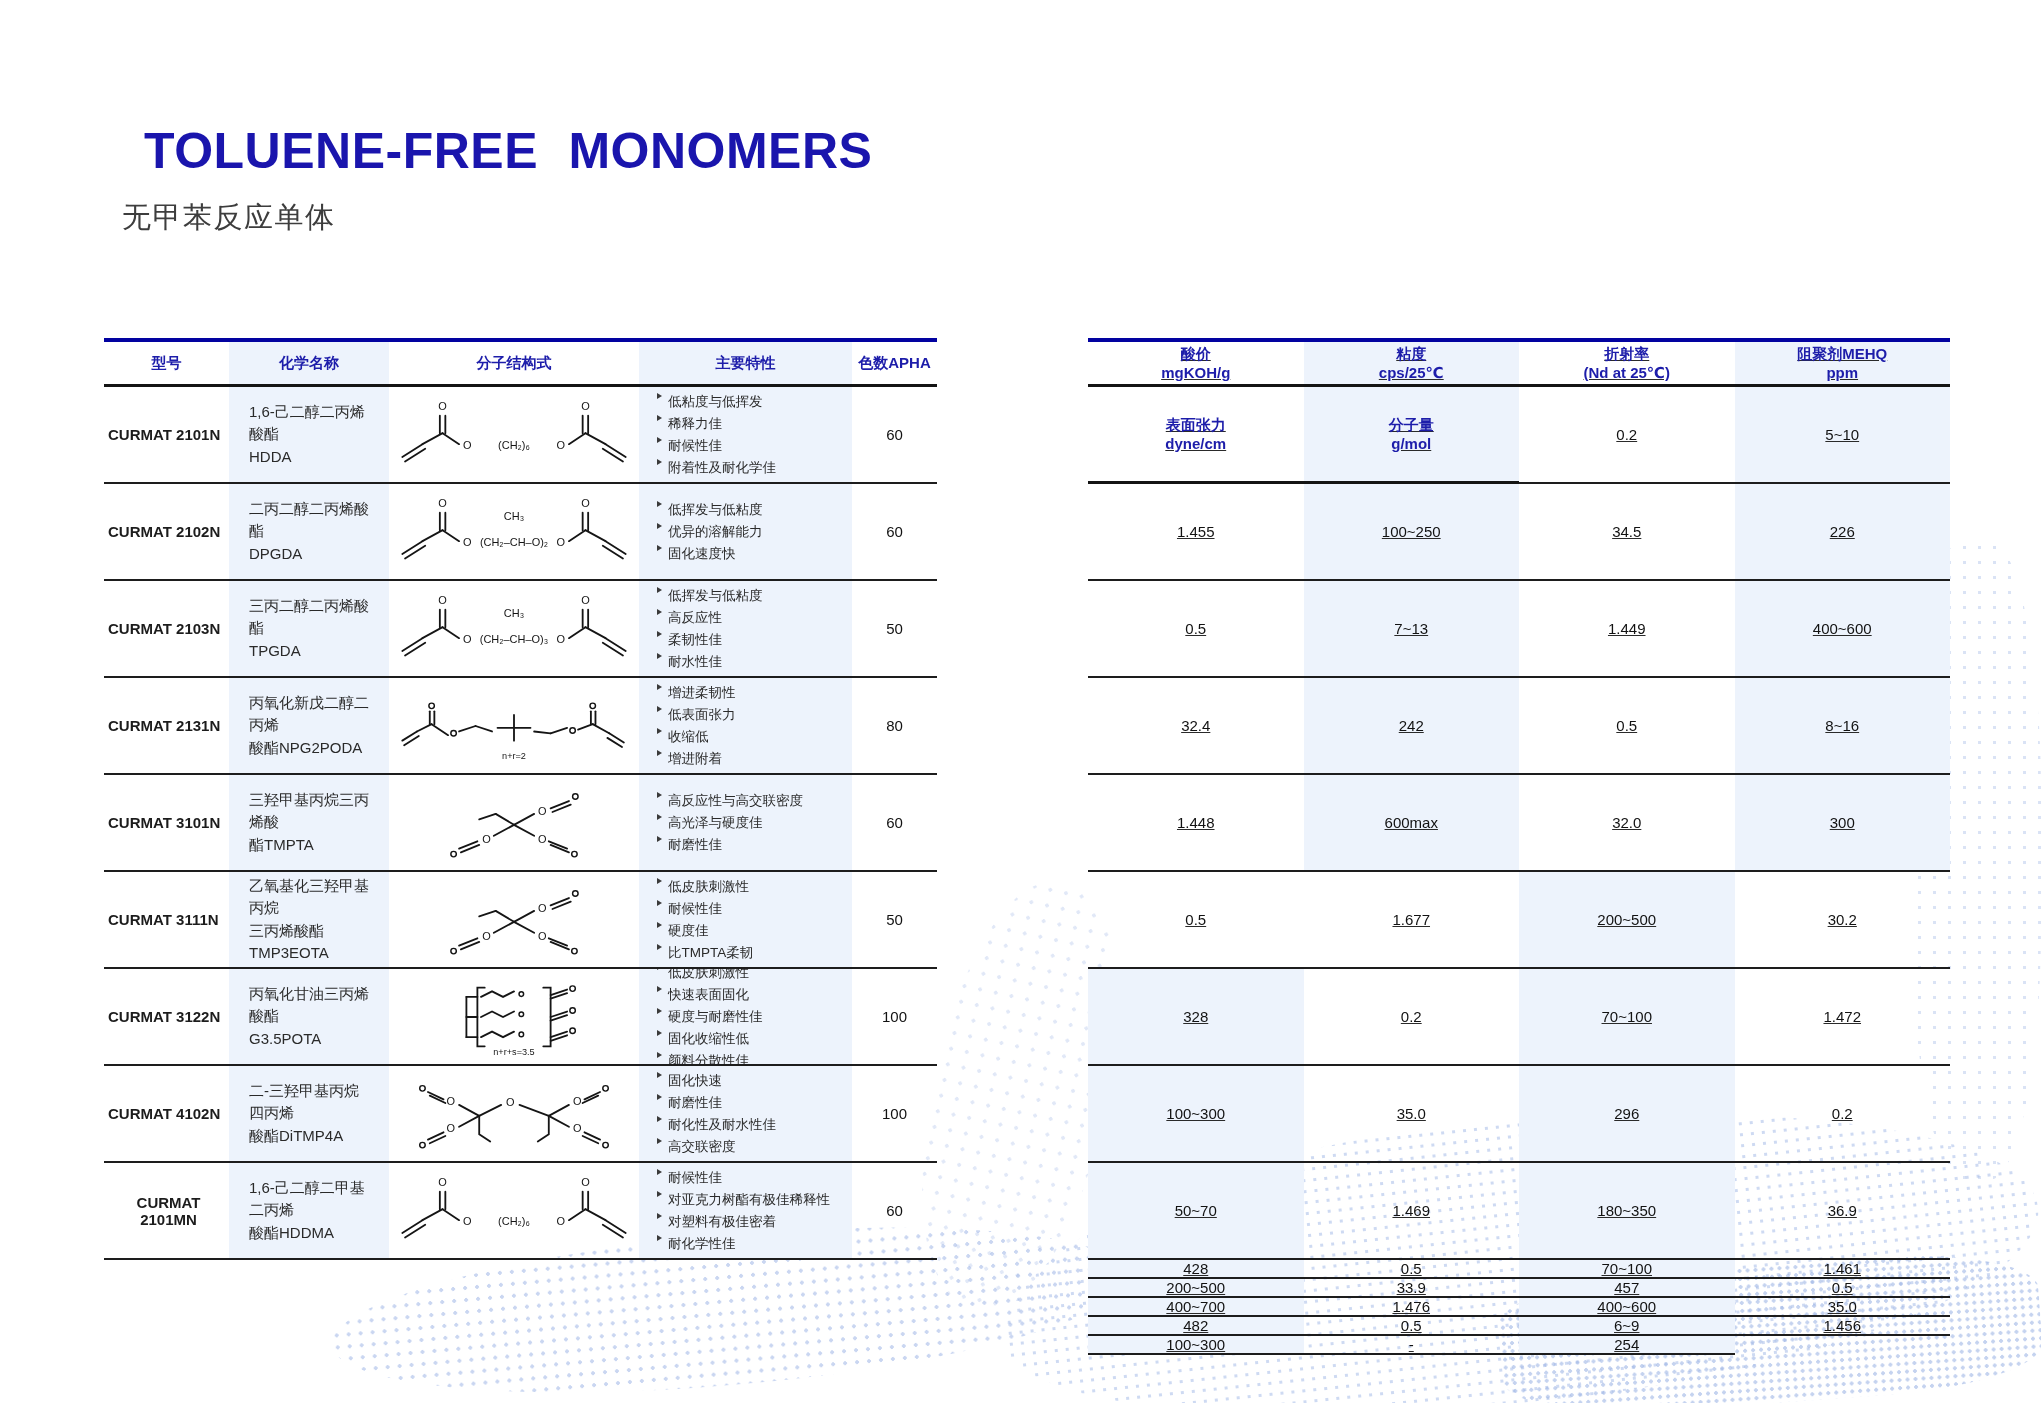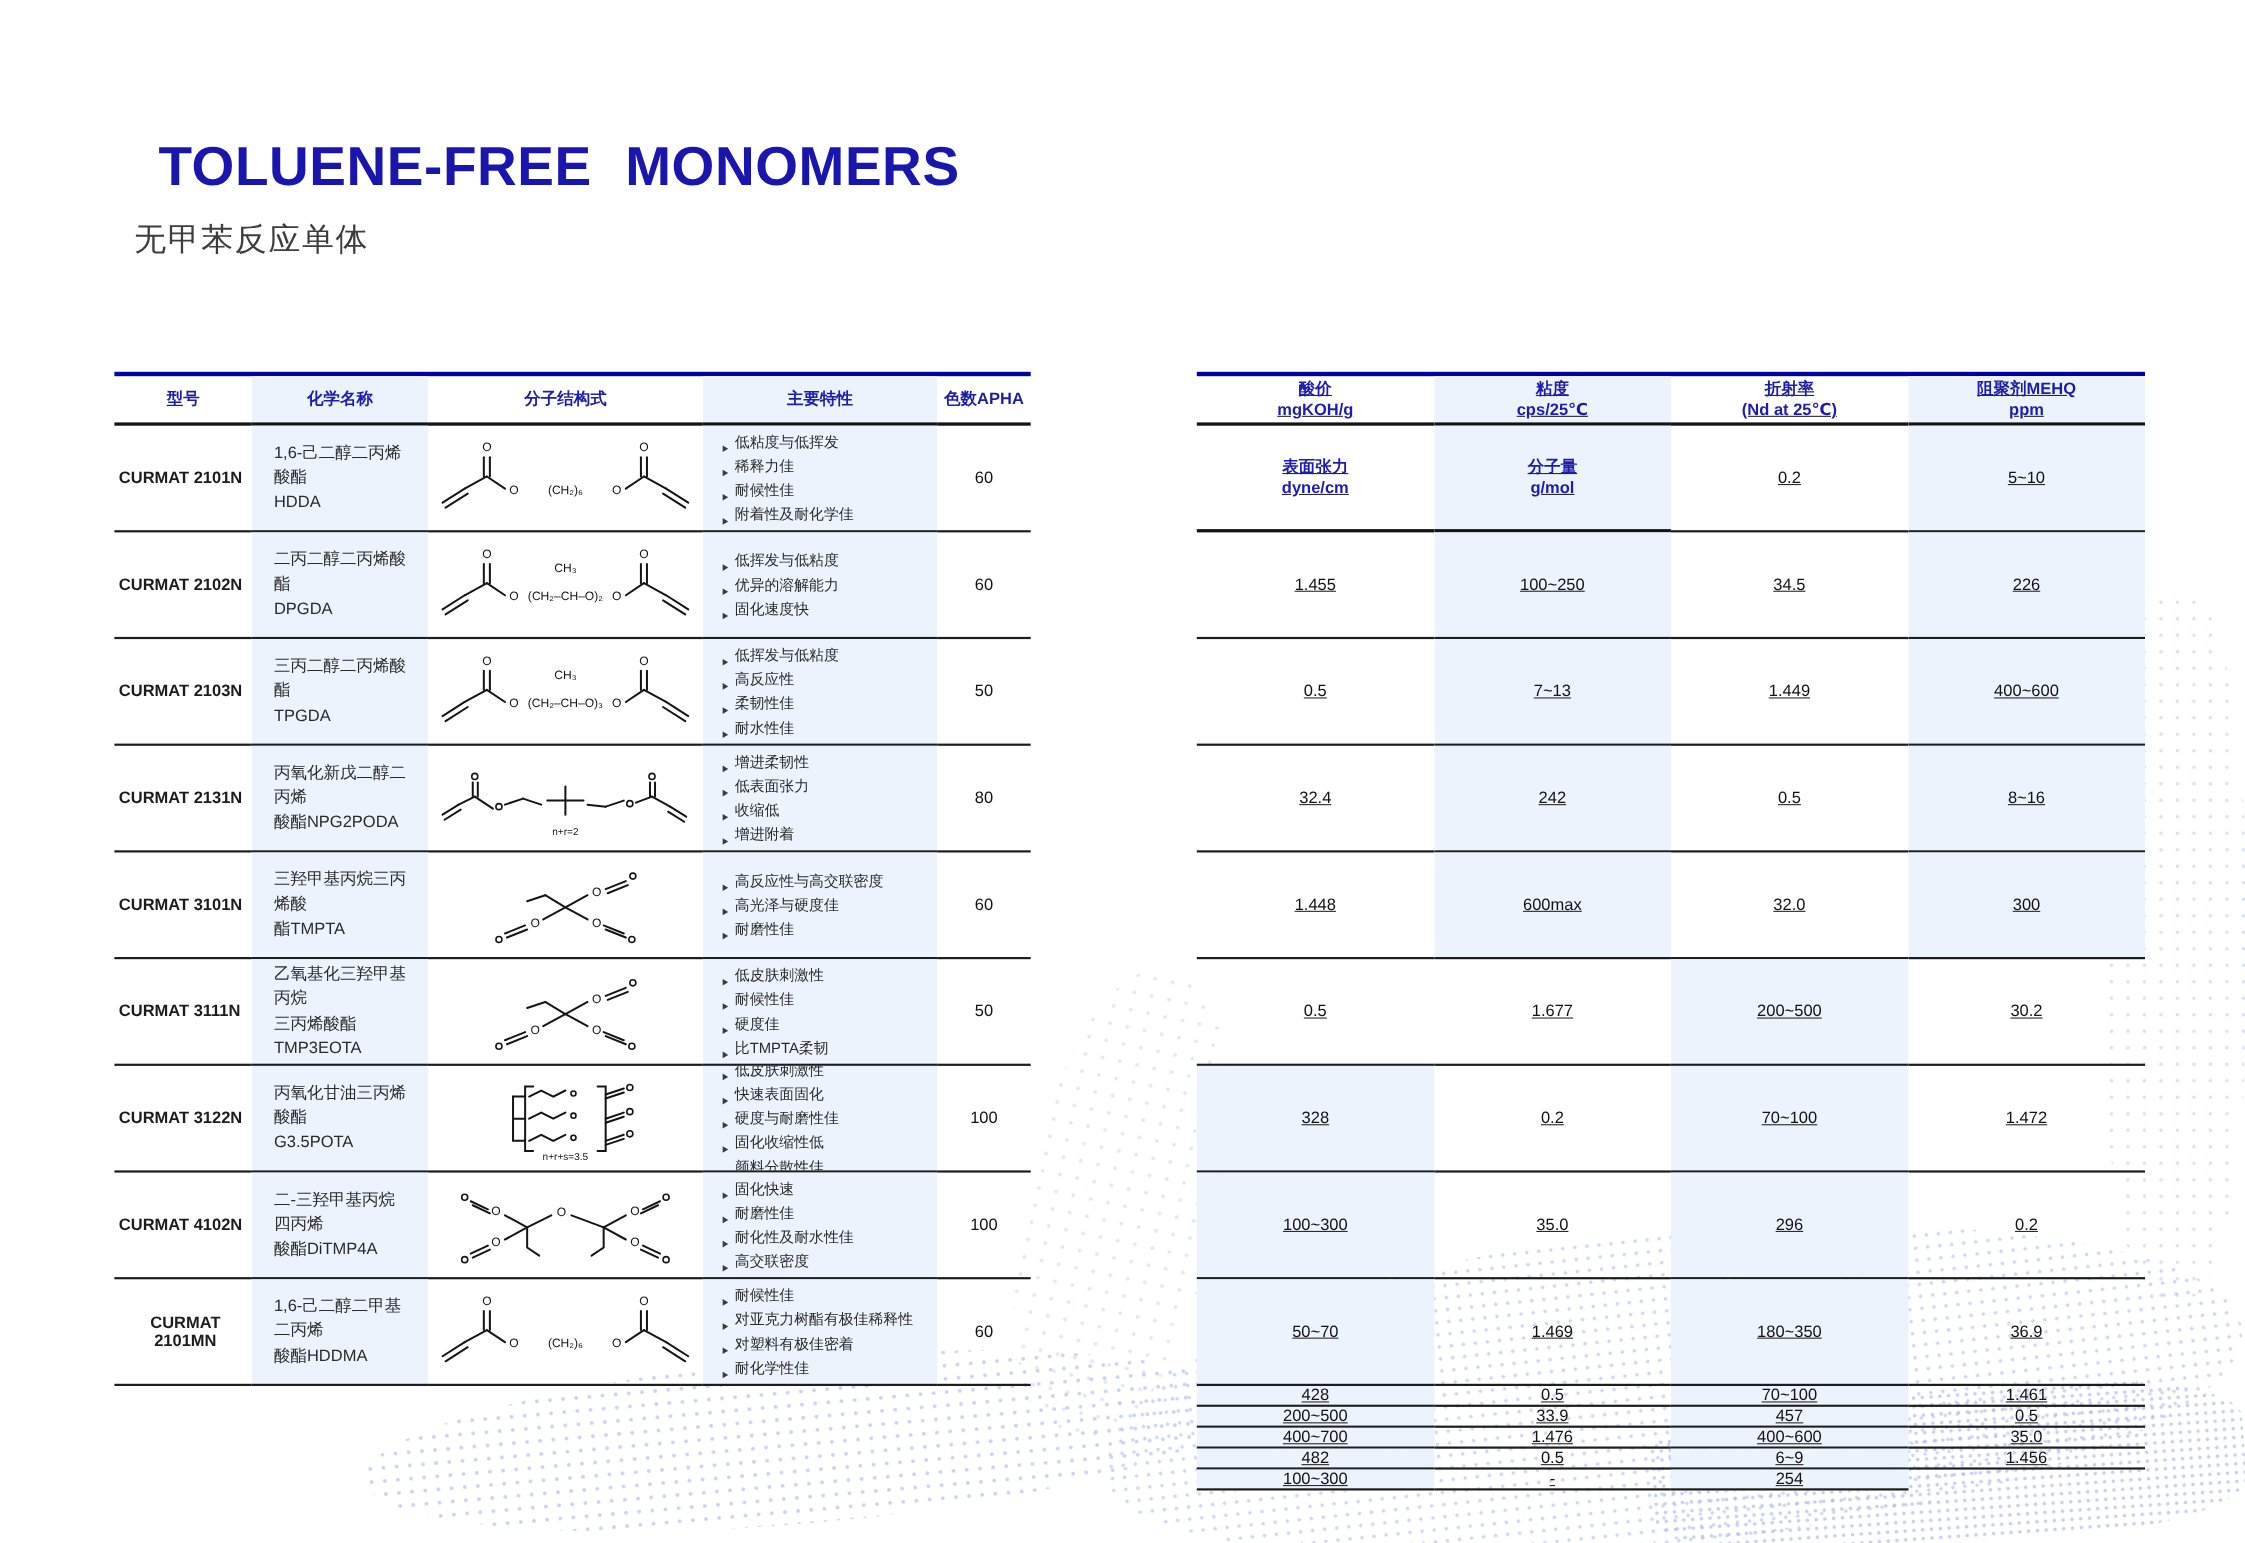--- a/index.html
+++ b/index.html
@@ -34,21 +34,21 @@
     border-bottom:2px solid var(--line_dark);font-size:15px;overflow:hidden;
   }
   .hcell{
     flex-direction:column;justify-content:center;font-weight:bold;color:var(--header_blue);
     line-height:1.3;border-bottom:3px solid #141414;
   }
   .stripe{background:var(--stripe);}
   .model-cell{justify-content:flex-start;padding-left:4px;font-weight:bold;color:#1c1c1c;text-align:center;}
   .name-cell{justify-content:flex-start;padding:0 20px 0 20px;white-space:pre-line;line-height:1.5;text-align:left;}
   .features-cell{flex-direction:column;align-items:flex-start;justify-content:center;padding-left:18px;gap:4px;font-size:13.5px;text-align:left;}
-  .feat{display:flex;align-items:flex-end;}
+  .feat{display:flex;align-items:flex-start;}
   .tri{width:0;height:0;border-left:5px solid #3a3a3a;border-top:3.5px solid transparent;border-bottom:3.5px solid transparent;margin-right:6px;flex:none;}
   .apha-cell,.val-cell{color:#121212;}
   .struct-svg path{stroke:#151515;stroke-width:2;fill:none;stroke-linecap:round;}
   .struct-svg circle{stroke:#151515;stroke-width:1.6;fill:#ffffff;}
   .struct-svg text{fill:#151515;font-size:12px;text-anchor:middle;font-family:"Liberation Sans",sans-serif;}
   .struct-svg .s-sub{font-size:10px;}
   .dots{
     position:absolute;border-radius:50%;
     background-image:radial-gradient(circle,var(--dot_blue) 1.6px,transparent 1.9px);
     background-size:11px 11px;pointer-events:none;

